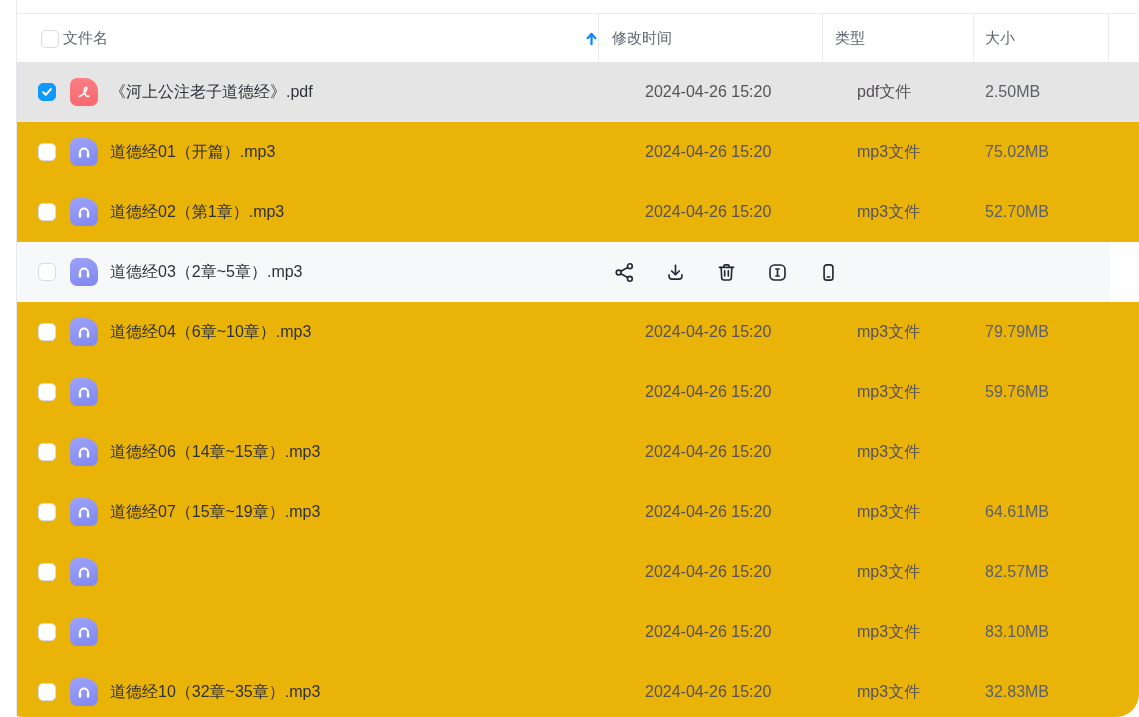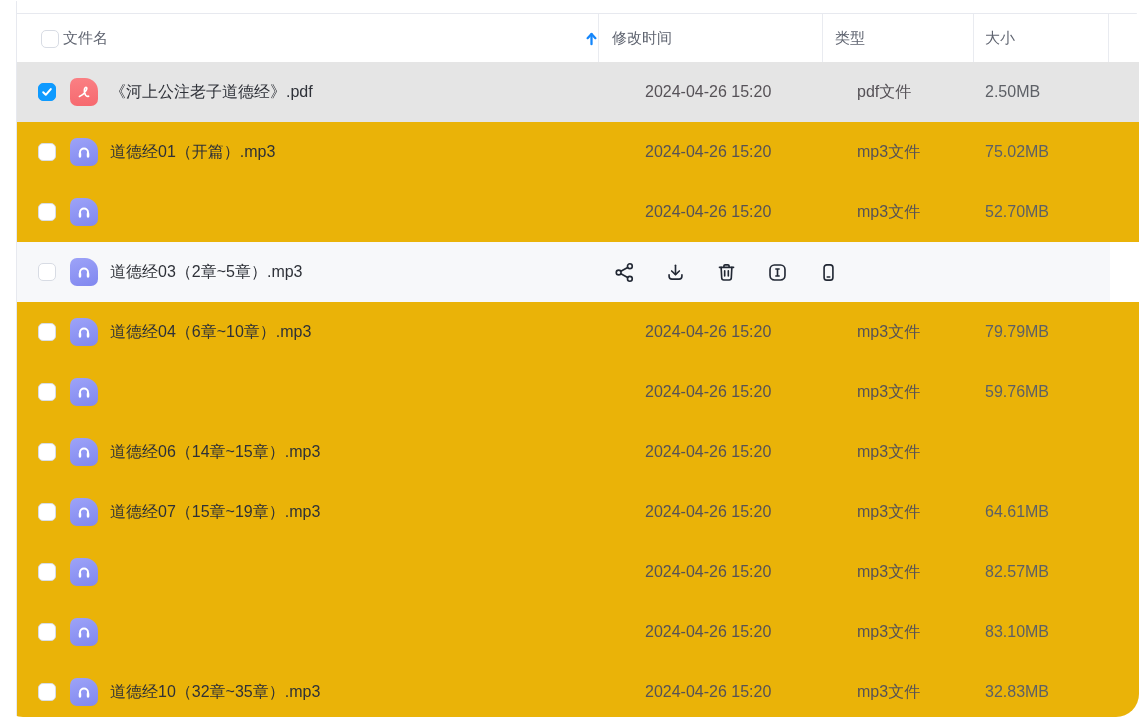--- a/index.html
+++ b/index.html
@@ -120,20 +120,21 @@
       <div class="row">
     <span class="cb">
       
     </span>
     <span class="ficon mp3">
           <svg viewBox="0 0 24 24">
             <path d="M7.6 17v-4.4a4.4 4.4 0 0 1 8.8 0V17" fill="none" stroke="#fff" stroke-width="2.1" stroke-linecap="round"></path>
             <path d="M7.6 13.9v2.8M16.4 13.9v2.8" fill="none" stroke="#fff" stroke-width="2.8" stroke-linecap="round"></path>
           </svg>
         </span>
+    <span class="cell name">道德经02（第1章）.mp3</span>
     <span class="cell time">2024-04-26 15:20</span>
     <span class="cell type">mp3文件</span>
     <span class="cell size">52.70MB</span>
 
   </div>
       <div class="row hovered">
     <span class="cb">
       
     </span>
     <span class="ficon mp3">

